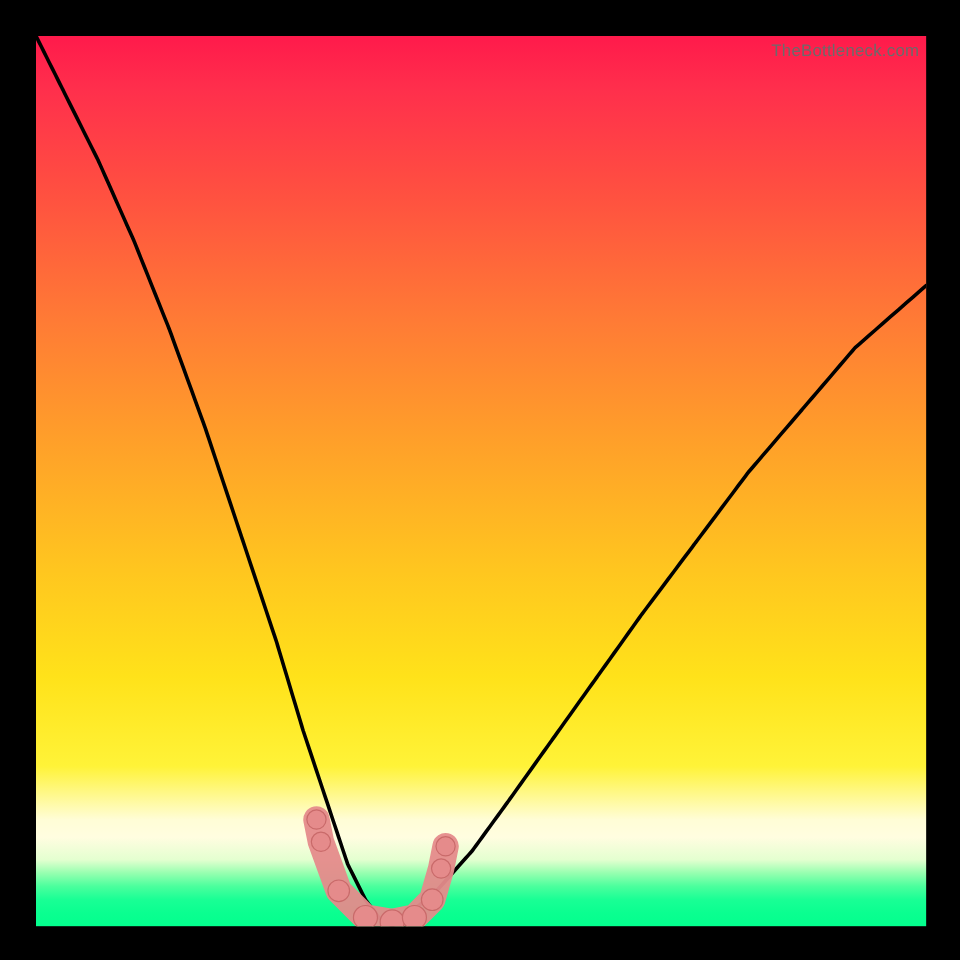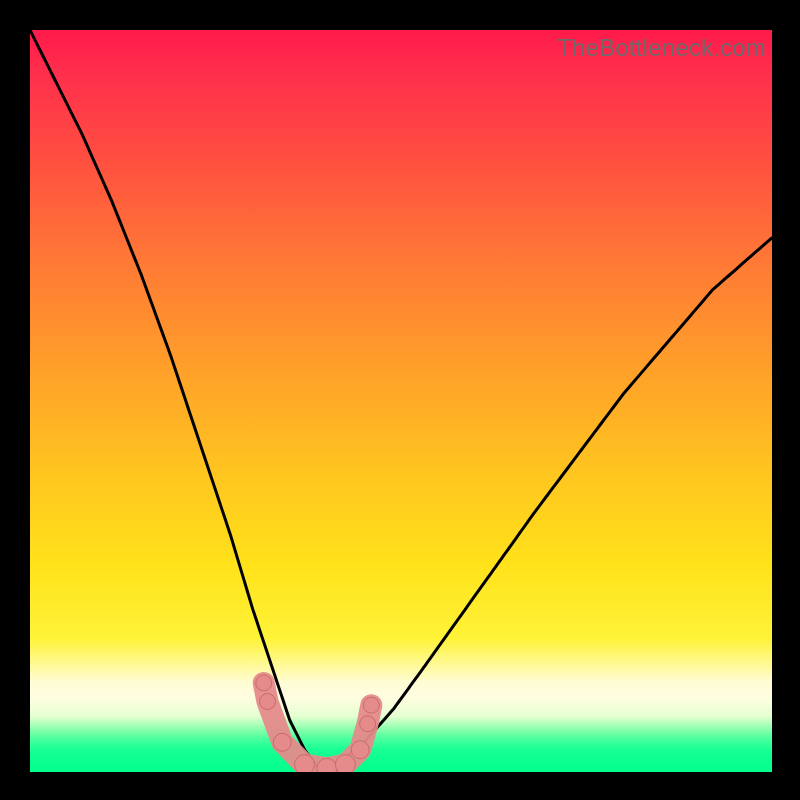--- a/index.html
+++ b/index.html
@@ -47,21 +47,21 @@
       #19ff95 97%,
       #0aff90 98.5%,
       #03ff8e 100%
     );
   }
   .watermark {
     position: absolute;
     top: 4px;
     right: 6px;
     color: #6b6b6b;
-    font-size: 24px;
+    font-size: 14px;
     letter-spacing: 0.2px;
     user-select: none;
     pointer-events: none;
   }
   svg {
     position: absolute;
     left: 0; top: 0;
   }
 </style>
 </head>

